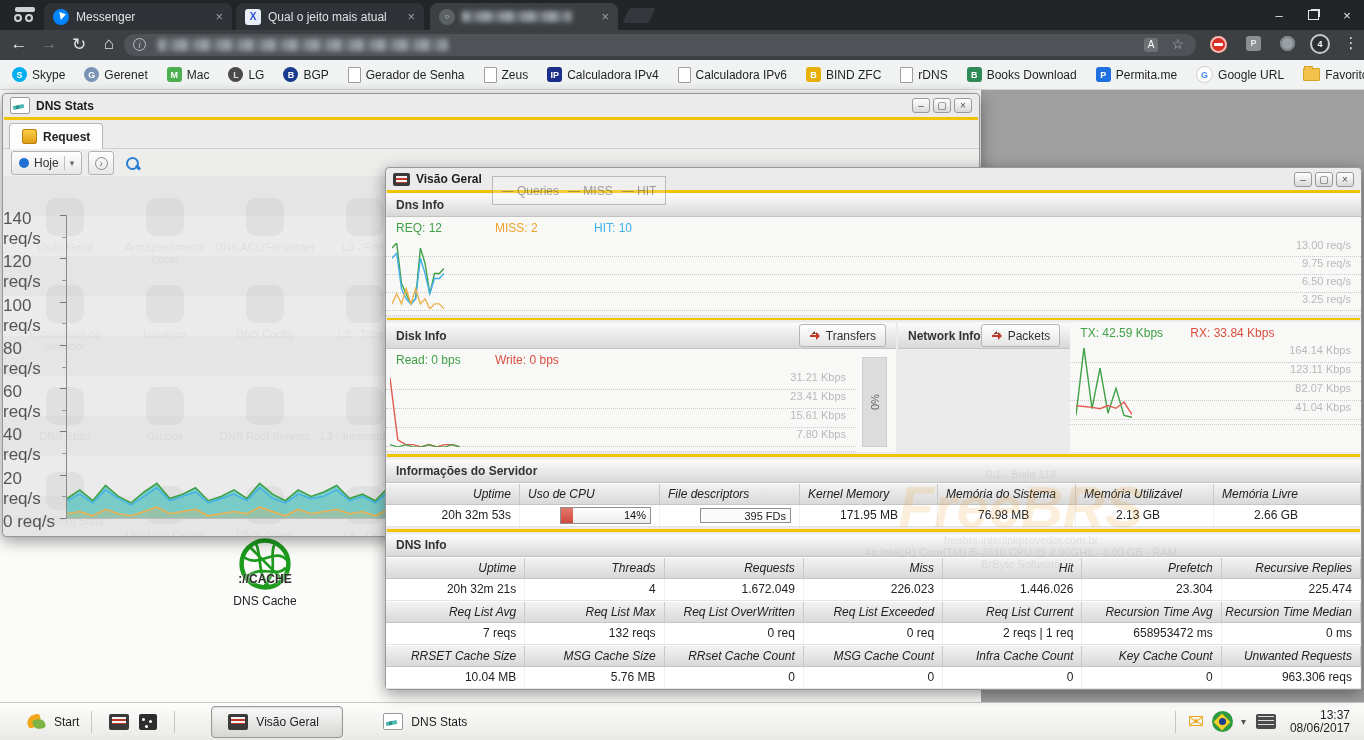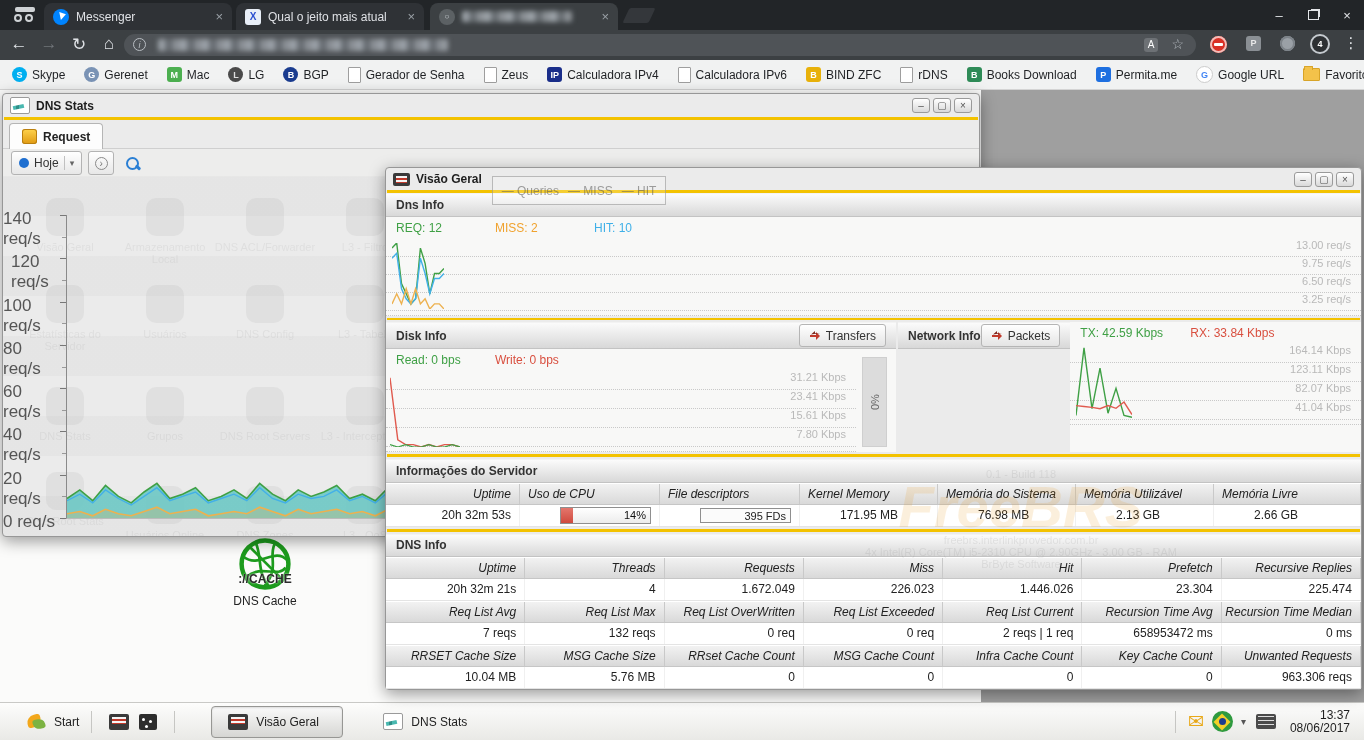--- a/index.html
+++ b/index.html
@@ -390,21 +390,21 @@
             </div>
             <div class="bgicon" style="left: 307px; top: 310px;">
               <div class="blob"></div>
               <div>L3 - QoS</div>
             </div>
           </div>
         <div id="yaxis">
             <div class="ylab" style="top: 33px;">140 req/s</div>
             <div class="majtick" style="top: 39px;"></div>
             <div class="mintick" style="top: 60.6429px;"></div>
-            <div class="ylab" style="top: 76.2857px; padding-left: 8px;">120 req/s</div>
+            <div class="ylab" style="top: 76.2857px;">120 req/s</div>
             <div class="majtick" style="top: 82.2857px;"></div>
             <div class="mintick" style="top: 103.929px;"></div>
             <div class="ylab" style="top: 119.571px;">100 req/s</div>
             <div class="majtick" style="top: 125.571px;"></div>
             <div class="mintick" style="top: 147.214px;"></div>
             <div class="ylab" style="top: 162.857px;">80 req/s</div>
             <div class="majtick" style="top: 168.857px;"></div>
             <div class="mintick" style="top: 190.5px;"></div>
             <div class="ylab" style="top: 206.143px;">60 req/s</div>
             <div class="majtick" style="top: 212.143px;"></div>

